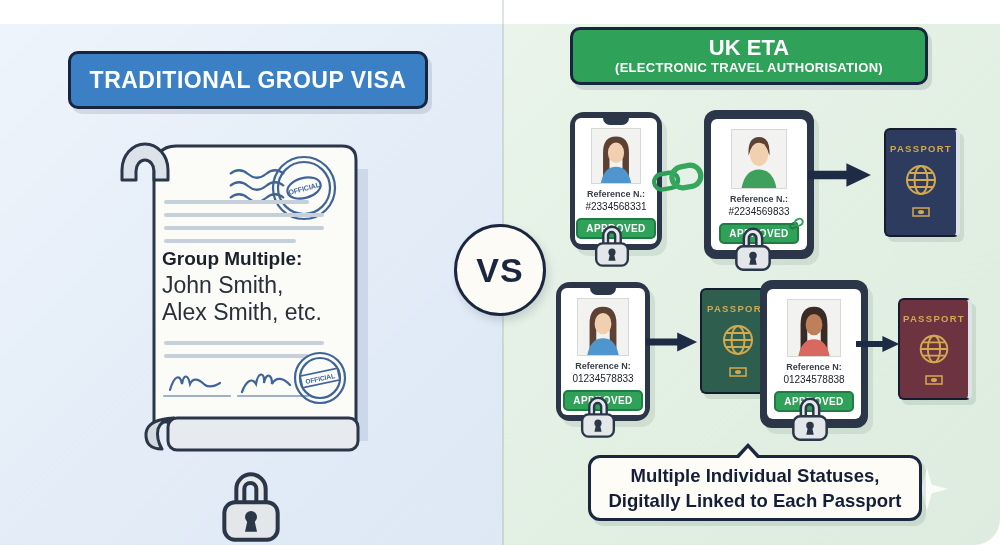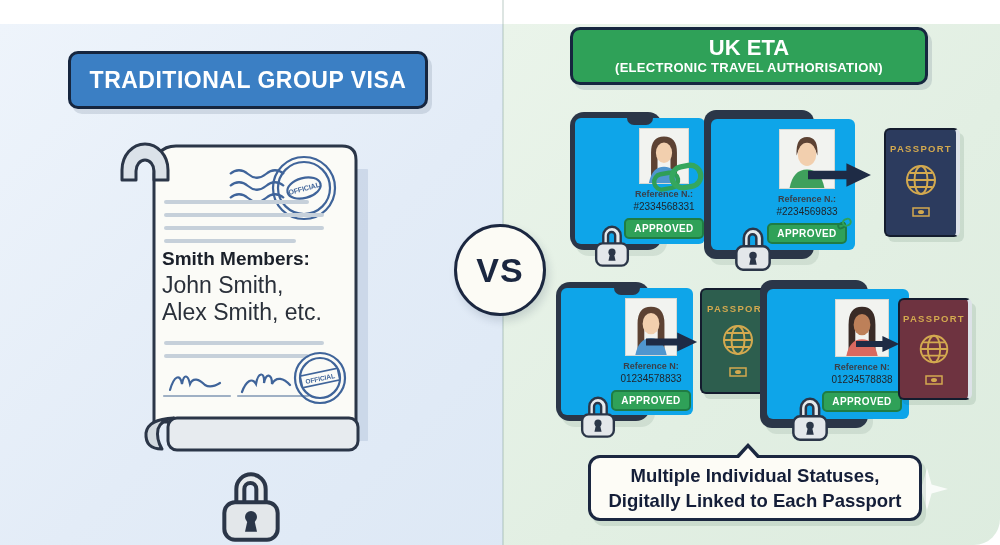--- a/index.html
+++ b/index.html
@@ -34,22 +34,22 @@
   #r2-phone-lock{left:579px;top:392px;width:38px;height:48px;}
   #r2-tablet-lock{left:790px;top:393px;width:40px;height:50px;}
 
   
   #vs-circle{position:absolute;left:454px;top:224px;width:86px;height:86px;border-radius:50%;
     background:#fcfbf5;border:3px solid #1b2740;display:flex;align-items:center;justify-content:center;
     font-size:34px;font-weight:800;color:#1b2740;letter-spacing:1px;z-index:8;box-shadow:3px 5px 8px rgba(20,40,70,.15);}
 
   
   .device{position:absolute;background:#2b3648;box-shadow:5px 6px 0 rgba(40,80,60,.10);}
-  .device .screen{position:relative;width:100%;height:100%;background:#0ea5e9;border-radius:6px;
-    display:flex;flex-direction:column;align-items:center;overflow:hidden;padding-left:48px;}
+  .device .screen{position:relative;width:100%;height:100%;background:#ffffff;border-radius:6px;
+    display:flex;flex-direction:column;align-items:center;overflow:hidden;}
   .phone{border-radius:14px;padding:6px 5px;}
   .tablet{border-radius:12px;padding:9px 7px 9px 7px;}
   .notch{position:absolute;top:0;left:50%;transform:translateX(-50%);width:26px;height:7px;background:#2b3648;border-radius:0 0 7px 7px;}
   .photo{margin-top:10px;background:#f2f3f0;border:1px solid #d6d9d4;}
   .photo svg{display:block;}
   .ref-label{margin-top:5px;font-size:9px;font-weight:600;color:#3a404a;line-height:11px;}
   .ref-num{font-size:10px;font-weight:normal;color:#20252d;line-height:13px;}
   .approved{position:relative;margin-top:5px;background:#2fa158;border:2px solid #1f7c44;border-radius:5px;
     color:#fff;font-size:10px;font-weight:800;letter-spacing:.4px;padding:3px 8px;}
   .approved .mini-link{position:absolute;right:-8px;top:-8px;}
@@ -146,21 +146,21 @@
           <rect x="189" y="234" width="38" height="12" fill="#fbfbf7" stroke-width="1.6"></rect>
           <text x="208" y="243" text-anchor="middle" font-size="6.5" font-weight="bold" fill="#3f649a" stroke="none">OFFICIAL</text>
         </g>
       </g>
 
       <rect x="56" y="280" width="190" height="32" rx="9" fill="#e7ebef" stroke="#2b3648" stroke-width="3"></rect>
       <path d="M62 280 Q36 281 34 295 Q33 311 50 311 Q44 301 46 291 Q49 282 62 280 Z" fill="#d2d9df" stroke="#2b3648" stroke-width="3" stroke-linejoin="round"></path>
     </svg>
 
     <div id="doc-text">
-      <div class="lbl">Smith Members:</div>
+      <div class="lbl">Group Multiple:</div>
       <div class="mem">John Smith,</div>
       <div class="mem">Alex Smith, etc.</div>
     </div>
 
     <svg class="lock" id="left-lock" viewBox="0 0 48 56">
       <path d="M13 30 V16 A11 11 0 0 1 35 16 V30 H28 V16 A4.5 4.5 0 0 0 19 16 V30 Z" fill="#e6eaed" stroke="#2b3648" stroke-width="3"></path>
       <rect x="4" y="26" width="40" height="28" rx="8" fill="#e3e7ea" stroke="#2b3648" stroke-width="3"></rect>
       <circle cx="24" cy="37" r="4.5" fill="#2b3648"></circle>
       <path d="M21.5 39 L19.5 48 H28.5 L26.5 39 Z" fill="#2b3648"></path>
     </svg>

